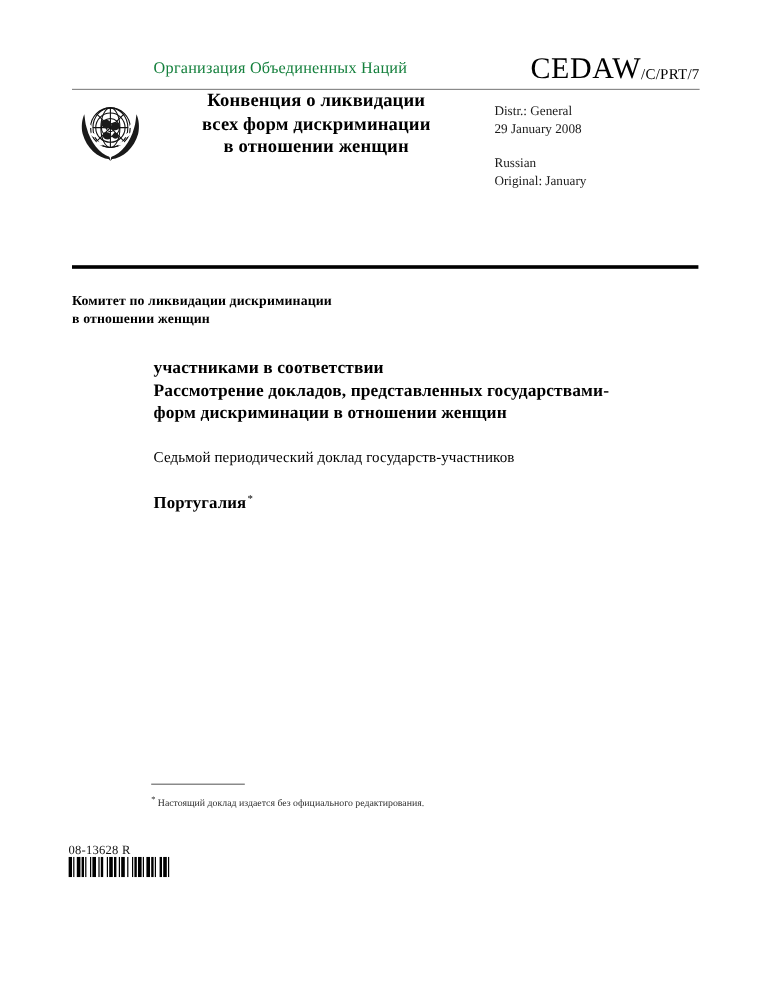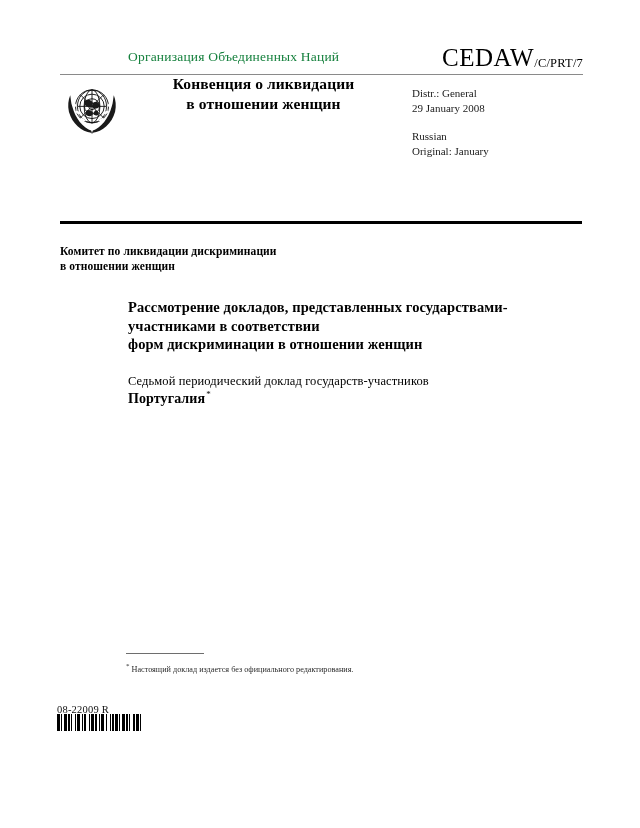--- a/index.html
+++ b/index.html
@@ -132,20 +132,21 @@
 
   .report-kind {
     margin-top: 20px;
     font-size: 12.5px;
     font-weight: normal;
     letter-spacing: 0.1px;
     white-space: nowrap;
   }
 
   .country {
+    margin-top: 21px;
     font-size: 14px;
     font-weight: bold;
     letter-spacing: 0.1px;
     white-space: nowrap;
   }
   .country .asterisk {
     font-size: 9px;
     vertical-align: super;
     font-weight: normal;
     margin-left: 1px;
@@ -249,58 +250,59 @@
         <path d="M78 40 q-4 2 -6 7 q5 0 7 -4 z"></path>
         <path d="M74 52 q-5 1 -7 6 q5 1 8 -3 z"></path>
         <path d="M67 63 q-5 1 -8 5 q5 2 9 -2 z"></path>
         <path d="M59 72 q-5 0 -8 4 q5 2 9 -1 z"></path>
       </g>
     </svg>
   </div>
 
   <div class="convention-title">
     <div>Конвенция о ликвидации</div>
+    <div>всех форм дискриминации</div>
     <div>в отношении женщин</div>
   </div>
 
   <div class="distr">
     <div>Distr.: General</div>
     <div>29 January 2008</div>
     <div class="gap"></div>
     <div>Russian</div>
     <div>Original: January</div>
   </div>
 
   <div class="rule-thick"></div>
 
   <div class="committee">
     <div>Комитет по ликвидации дискриминации</div>
     <div>в отношении женщин</div>
   </div>
 
   <div class="title-block">
     <div class="doc-title">
+      <div>участниками в соответствии</div>
       <div>Рассмотрение докладов, представленных государствами-</div>
-      <div>участниками в соответствии</div>
       <div>форм дискриминации в отношении женщин</div>
     </div>
 
     <div class="report-kind">Седьмой периодический доклад государств-участников</div>
 
     <div class="country">
       <span>Португалия</span><span class="asterisk">*</span>
     </div>
   </div>
 
   <div class="footnote-rule"></div>
   <div class="footnote">
     <span class="fn-mark">*</span><span>Настоящий доклад издается без официального редактирования.</span>
   </div>
 
-  <div class="jobno">08-22009 R</div>
+  <div class="jobno">08-13628 R</div>
   <div class="barcode">
       <i style="width: 3px; background: rgb(0, 0, 0);"></i>
       <i style="width: 1px; background: transparent;"></i>
       <i style="width: 1px; background: rgb(0, 0, 0);"></i>
       <i style="width: 2px; background: transparent;"></i>
       <i style="width: 3px; background: rgb(0, 0, 0);"></i>
       <i style="width: 1px; background: transparent;"></i>
       <i style="width: 2px; background: rgb(0, 0, 0);"></i>
       <i style="width: 1px; background: transparent;"></i>
       <i style="width: 1px; background: rgb(0, 0, 0);"></i>

